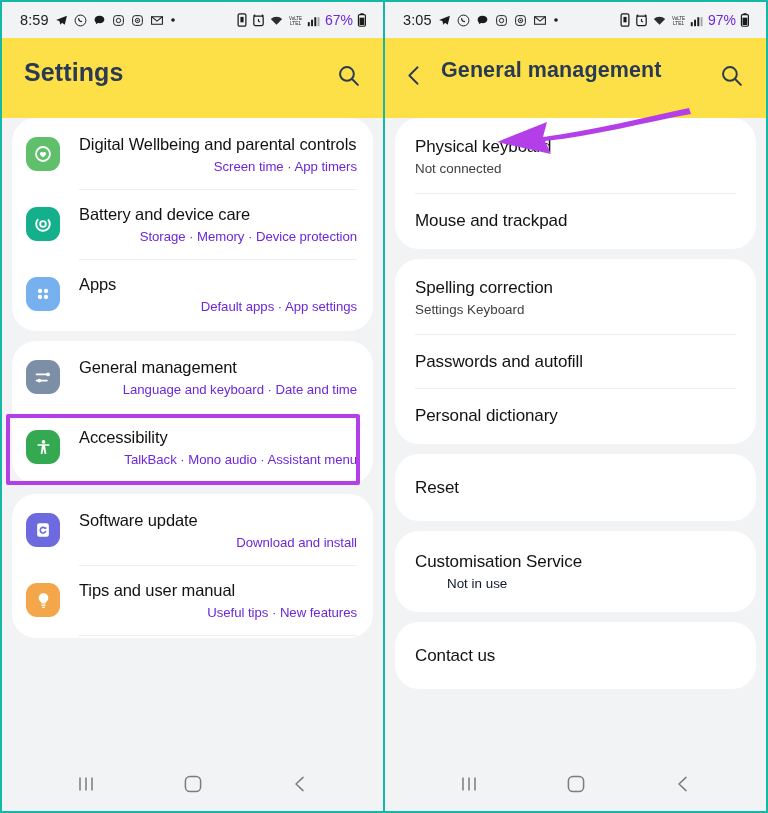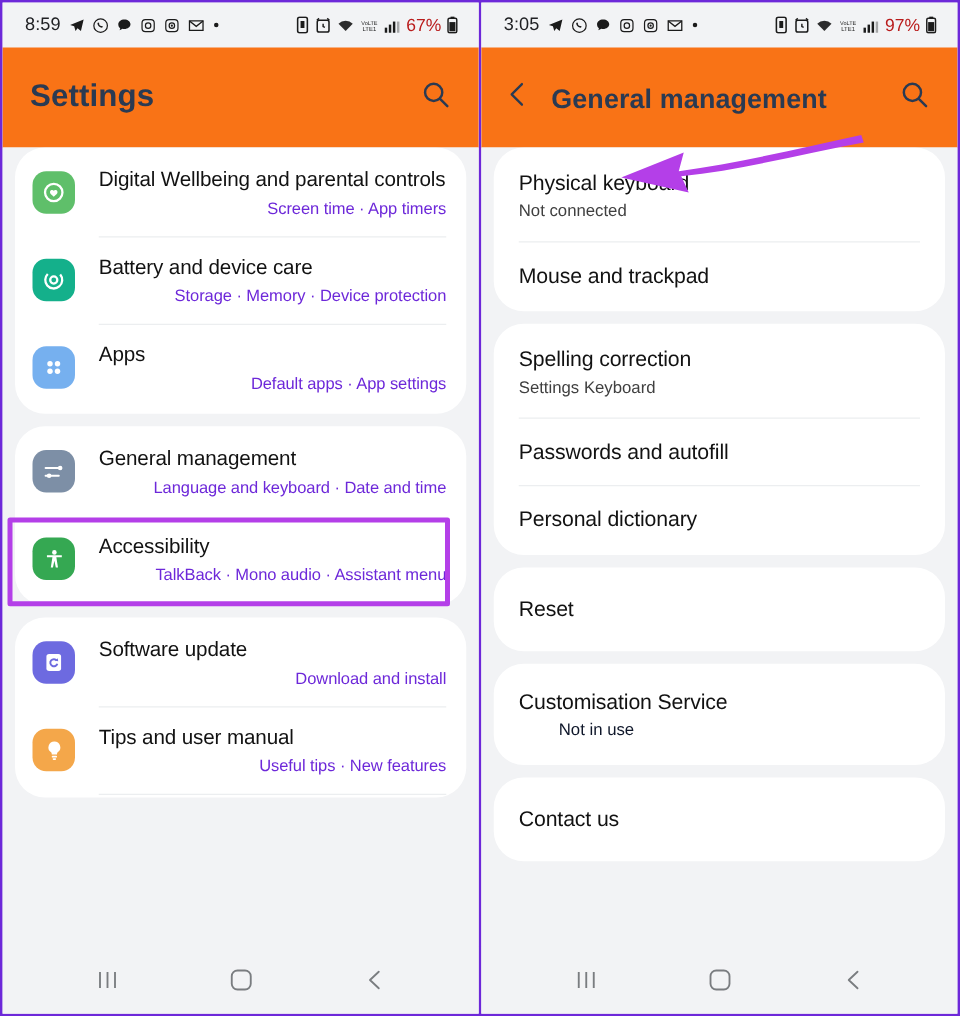--- a/index.html
+++ b/index.html
@@ -7,48 +7,48 @@
     width: 768px; height: 813px;
     font-family: "Liberation Sans", sans-serif;
     background: #ffffff;
     overflow: hidden;
   }
   .stage { position: relative; width: 768px; height: 813px; display: flex; background:#fff; }
 
   .phone {
     position: relative;
     width: 384px; height: 813px;
-    border: 2px solid #6d28d9;
+    border: 2px solid #14b8a6;
     background: #f2f3f5;
     overflow: hidden;
     display: flex; flex-direction: column;
   }
   .phone.left { border-right-width: 1px; }
   .phone.right { border-left-width: 1px; }
 
   
   .statusbar {
     height: 36px; flex: 0 0 36px;
     display: flex; align-items: center; justify-content: space-between;
     padding: 0 16px 0 18px;
     background: #f2f3f5;
     color: #1b1b1b;
   }
   .sb-left { display: flex; align-items: center; gap: 6px; }
   .sb-time { font-size: 14.5px; font-weight: 500; letter-spacing: .1px; color:#202124; }
   .sb-ico { display: inline-flex; align-items: center; justify-content: center; color:#202124; }
   .sb-right { display: flex; align-items: center; gap: 4px; }
-  .sb-batt { font-size: 14px; font-weight: 500; color:#b91c1c; margin-left:1px; }
+  .sb-batt { font-size: 14px; font-weight: 500; color:#6d28d9; margin-left:1px; }
 
   
   .appbar {
     flex: 0 0 auto;
-    display: flex; align-items: flex-end;
+    display: flex; align-items: flex-start;
     padding: 20px 18px 26px 22px;
-    background: #f97316;
+    background: #fde047;
   }
   .appbar .title {
     font-size: 25px; font-weight: 700; color: #2a3a52; letter-spacing: .1px;
     flex: 1 1 auto;
   }
   .appbar.sub { padding: 20px 18px 26px 12px; gap: 10px; }
   .appbar.sub .title { font-size: 21.5px; }
   .back-btn {
     width: 34px; height: 34px; flex: 0 0 34px;
     display: flex; align-items: center; justify-content: center;

